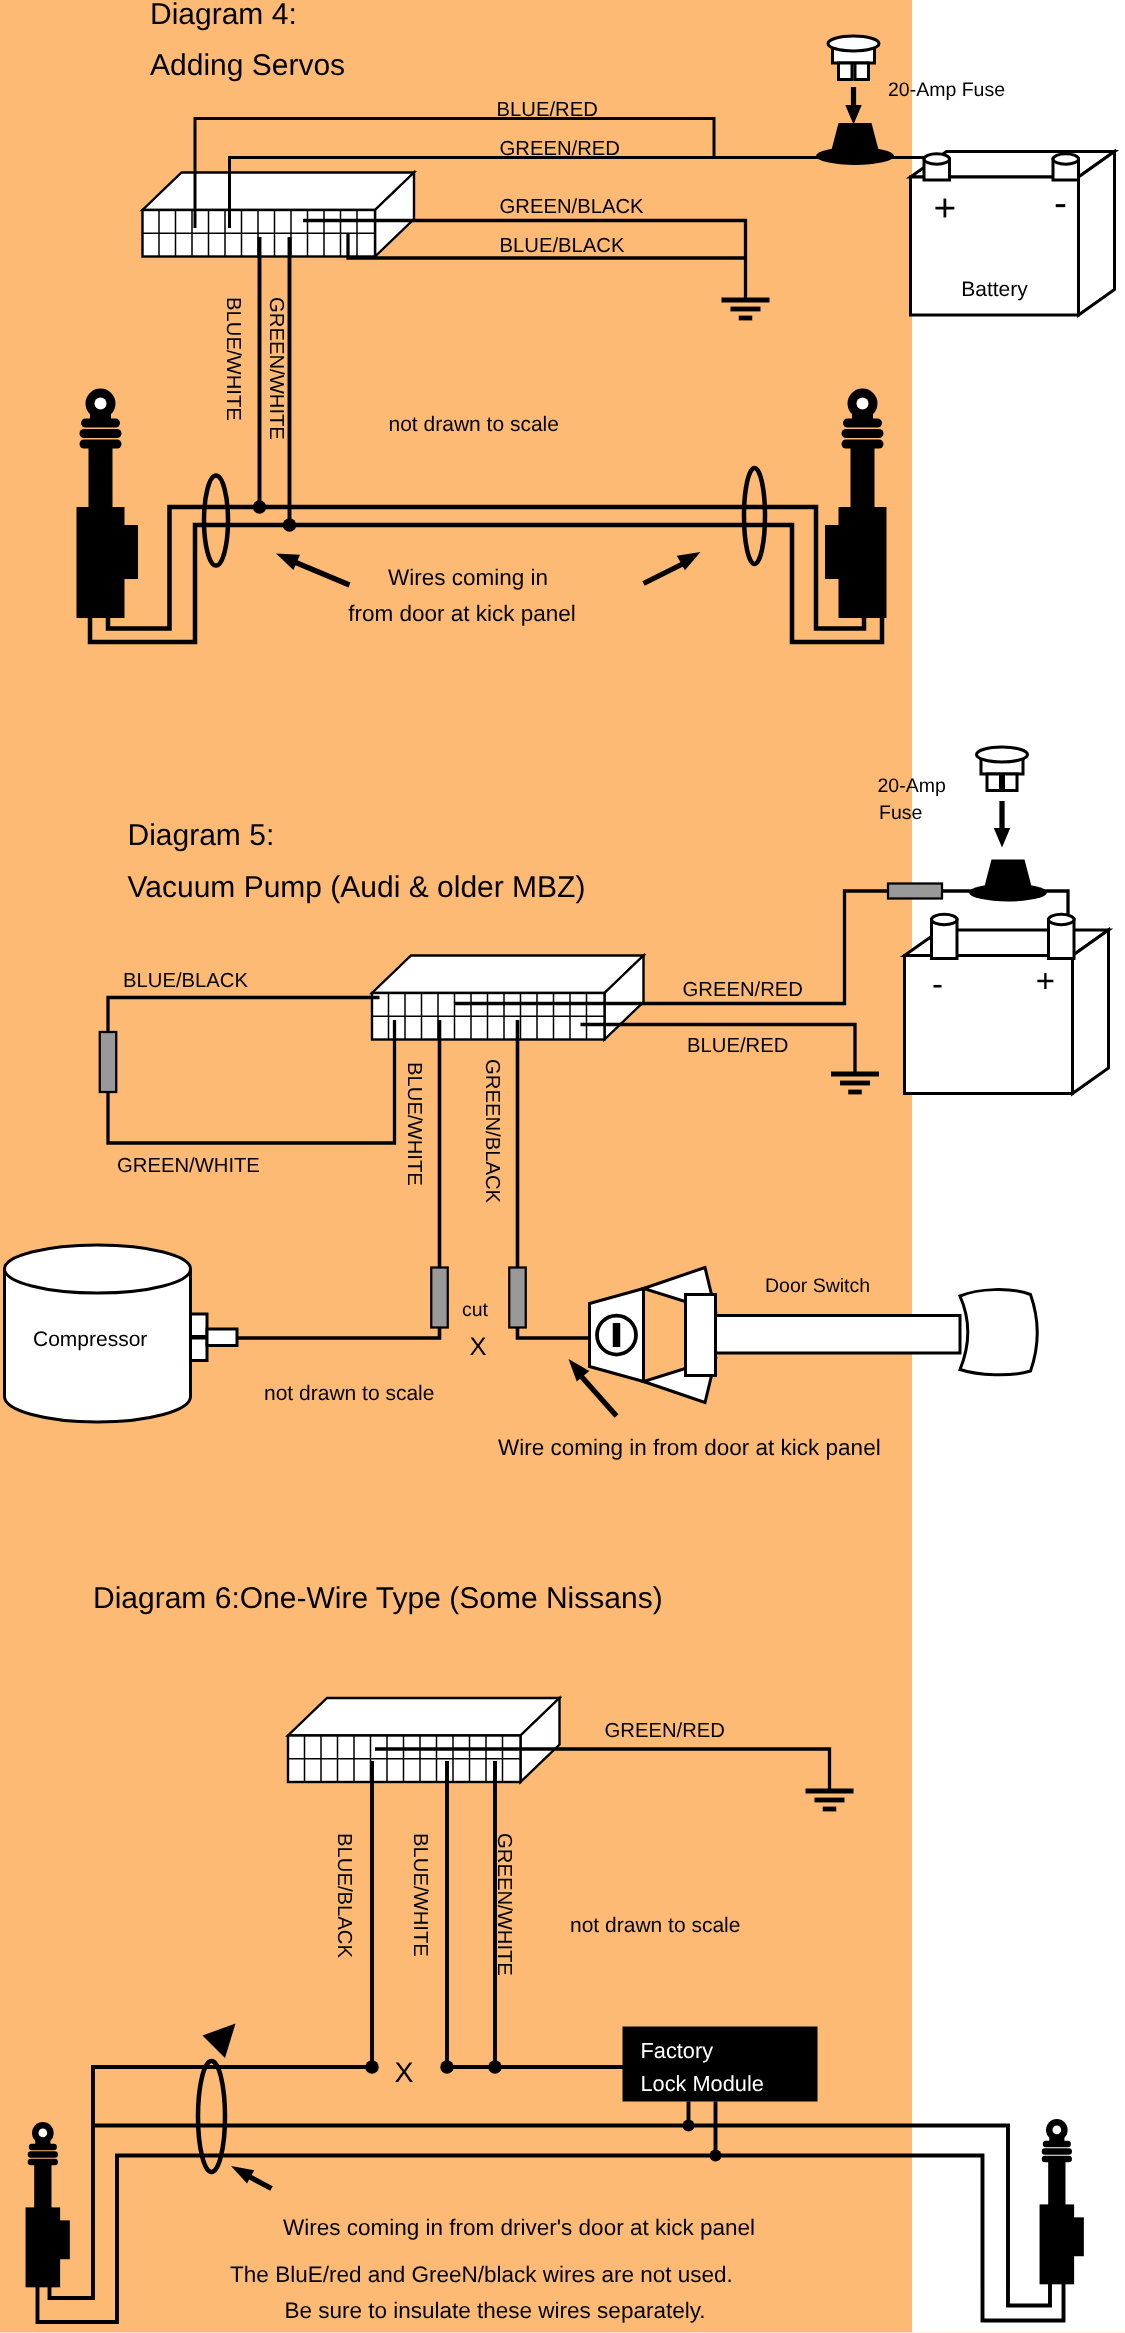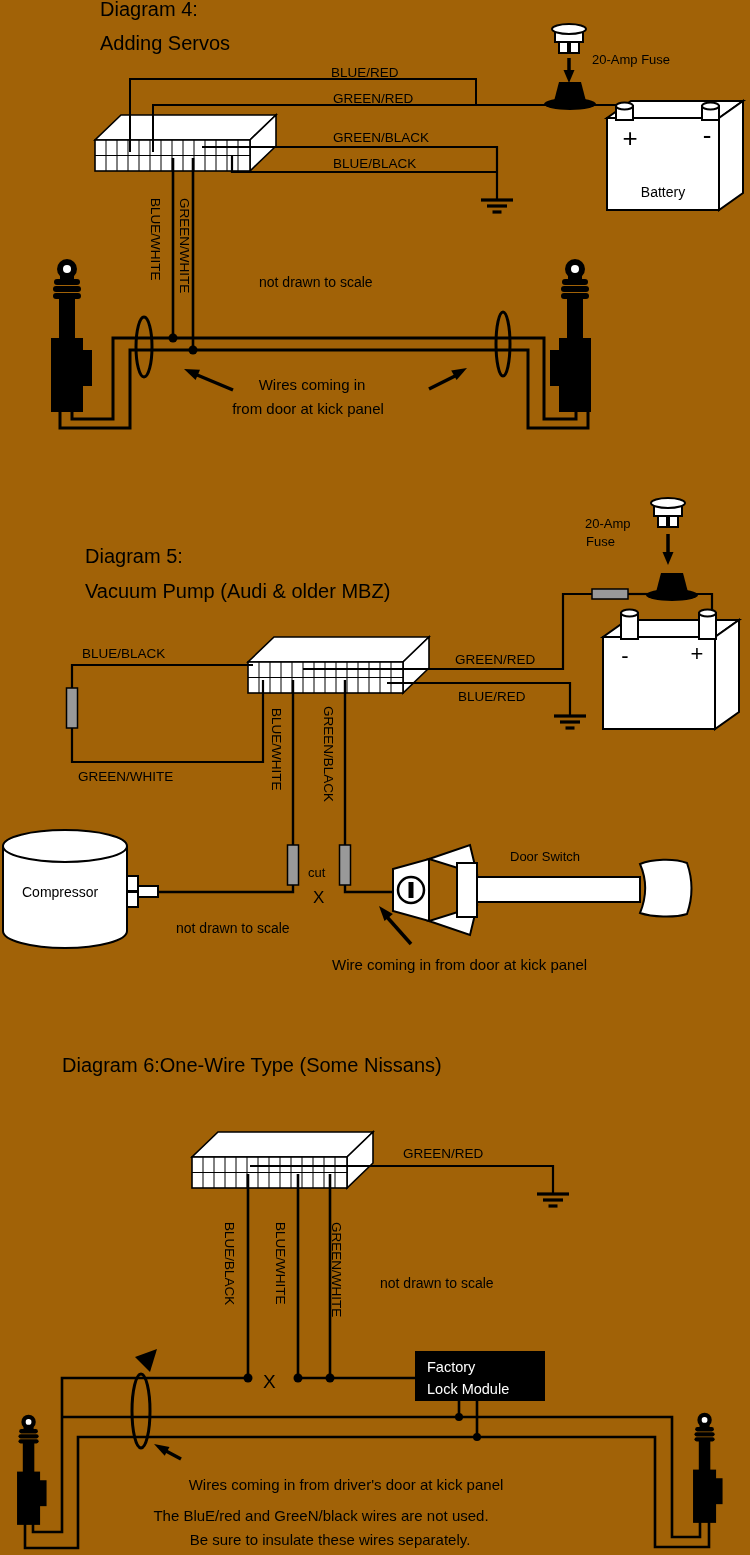--- a/index.html
+++ b/index.html
@@ -1,16 +1,16 @@
 <!DOCTYPE html>
 <html><head>
 <meta charset="utf-8">
 <style>
   html,body{margin:0;padding:0;background:#fff;}
-  .page{width:750px;height:1555px;background:#a16207;position:relative;}
+  .page{width:608px;height:1555px;background:#fdba74;position:relative;}
   svg{display:block;}
   text{font-family:"Liberation Sans","DejaVu Sans",sans-serif;fill:#000;}
   .title{font-size:20px;}
   .lbl{font-size:13.5px;}
   .note14{font-size:14px;}
   .note15{font-size:15px;}
   .small13{font-size:13px;}
   .big26{font-size:26px;}
   .big22{font-size:22px;}
   .x17{font-size:17px;}

